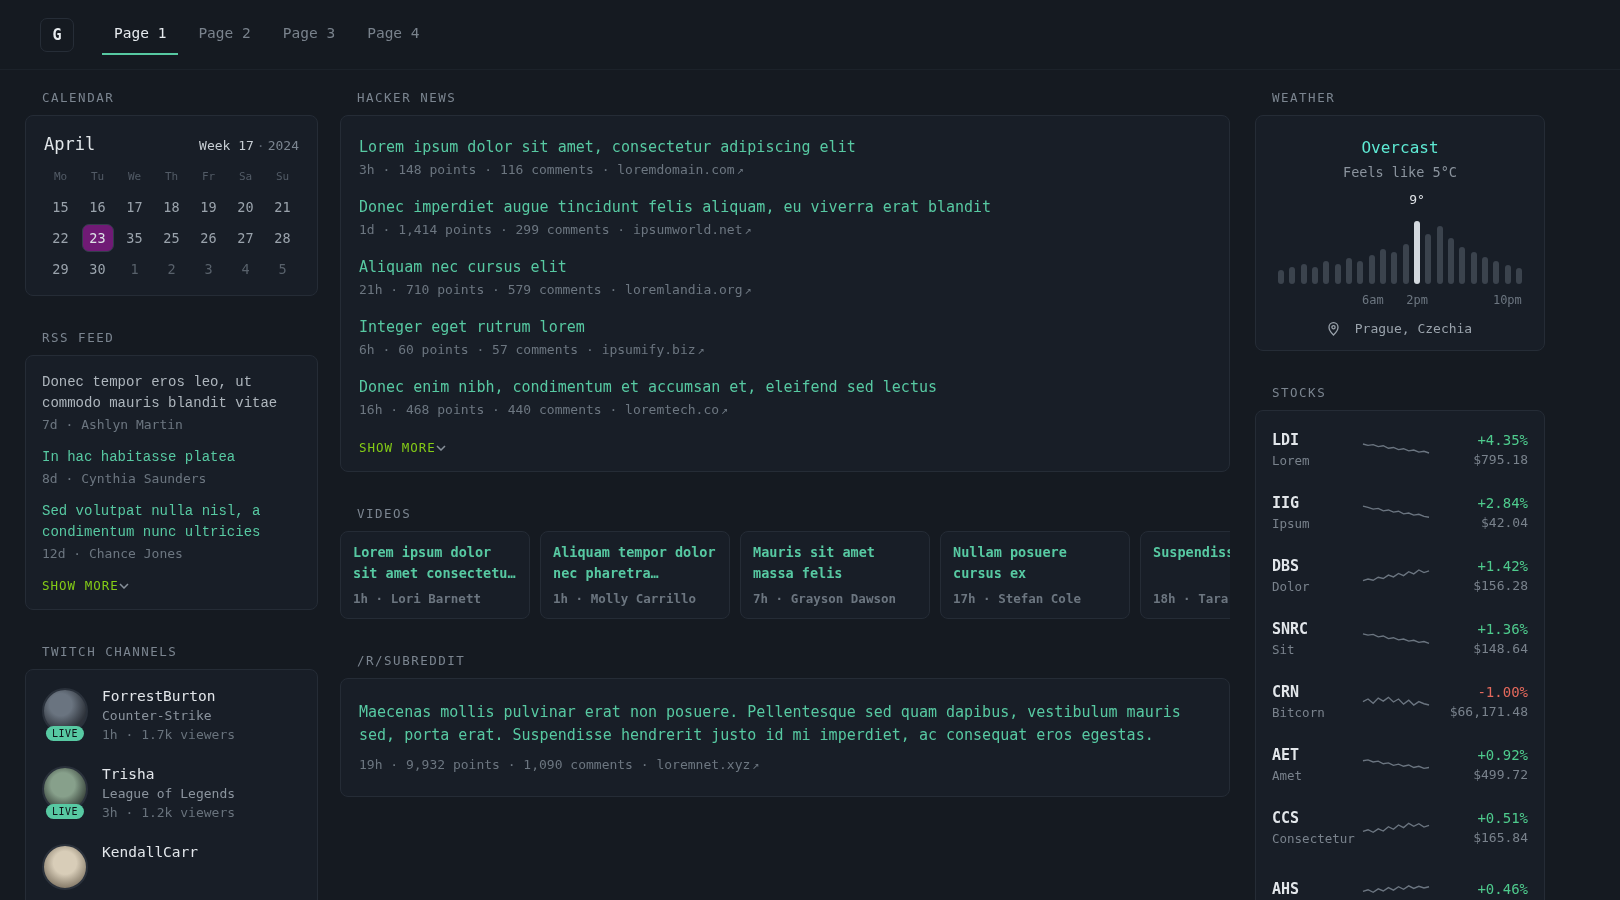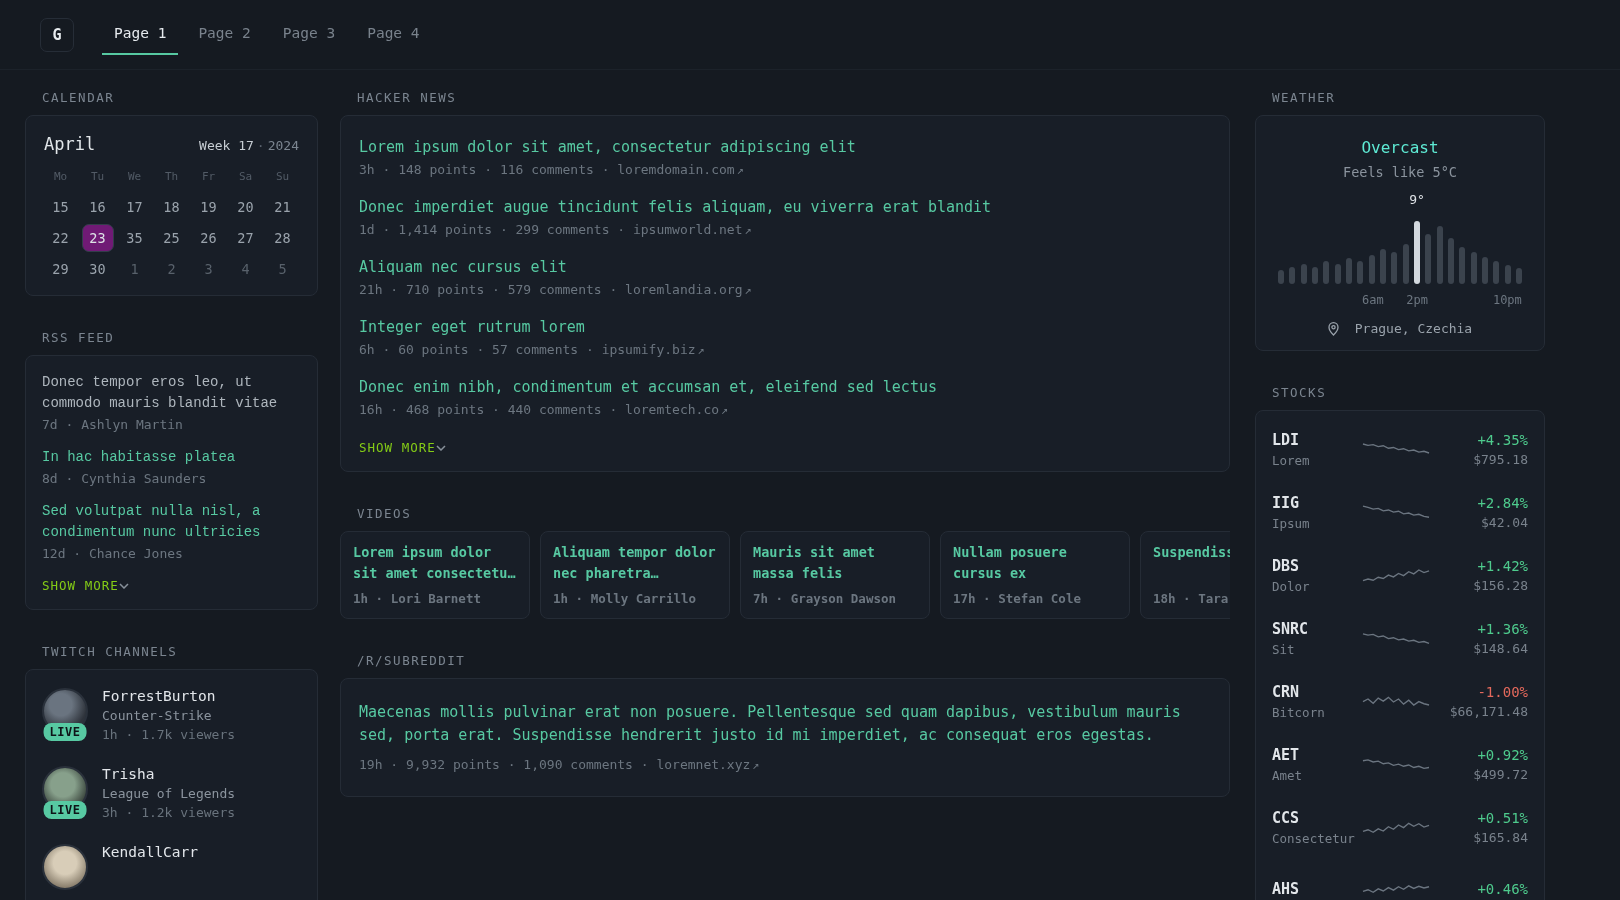--- a/index.html
+++ b/index.html
@@ -54,21 +54,21 @@
   .show-more svg{stroke:#87909a;}
 
   
   .twitch-card{padding:18px 16px;}
   .channel{display:flex;gap:14px;margin-bottom:24px;align-items:flex-start;}
   .avatar-wrap{position:relative;width:46px;flex:0 0 46px;}
   .avatar{width:46px;height:46px;border-radius:50%;border:2px solid #2a313b;}
   .av1{background:radial-gradient(circle at 40% 35%, #6a7480 0 30%, #2e333b 70%);}
   .av2{background:radial-gradient(circle at 45% 40%, #87a08b 0 35%, #39443c 75%);}
   .av3{background:radial-gradient(circle at 50% 40%, #d8cdb8 0 35%, #8a7f6d 75%);}
-  .live-badge{position:absolute;left:50%;bottom:-7px;transform:translateX(-50%);background:var(--accent);color:#0f1418;font-size:12px;font-weight:bold;letter-spacing:.5px;padding:2px 6px;border-radius:8px;}
+  .live-badge{position:absolute;left:50%;bottom:-7px;transform:translateX(-50%);background:var(--accent);color:#0f1418;font-size:10px;font-weight:normal;letter-spacing:.5px;padding:2px 6px;border-radius:8px;}
   .channel-name{font-size:14.5px;color:#e2e6ea;display:block;}
   .channel-cat{font-size:13px;color:#8b949e;margin-top:4px;}
   .channel-meta{font-size:13px;color:#69737d;margin-top:4px;}
 
   
   .hn-card{padding:22px 18px 16px;}
   .hn-item{margin-bottom:21px;}
   .hn-title{font-size:15px;color:var(--accent);}
   .hn-meta{margin-top:6px;font-size:13px;color:#6c7680;}
   .hn-meta .domain{color:#6c7680;}

